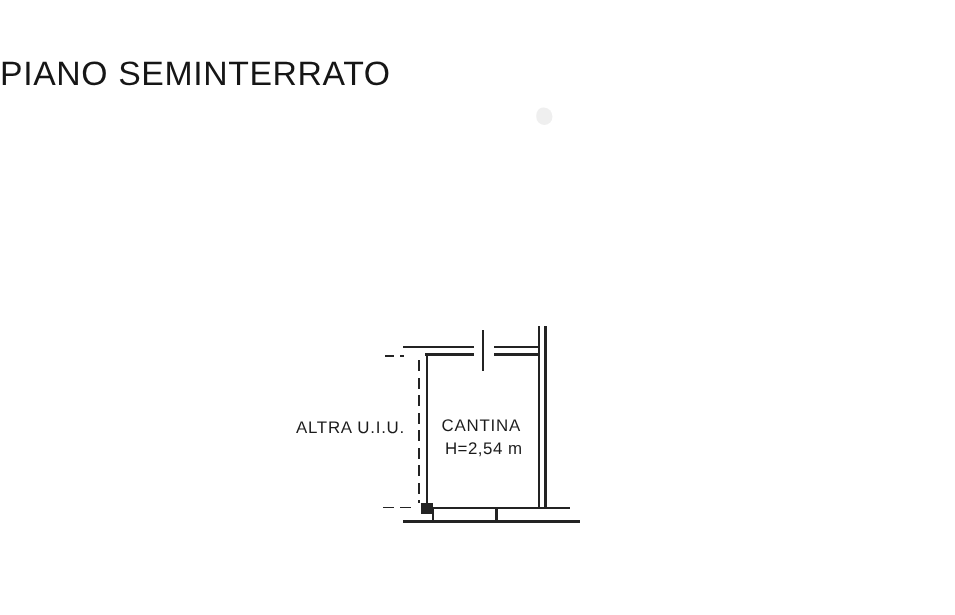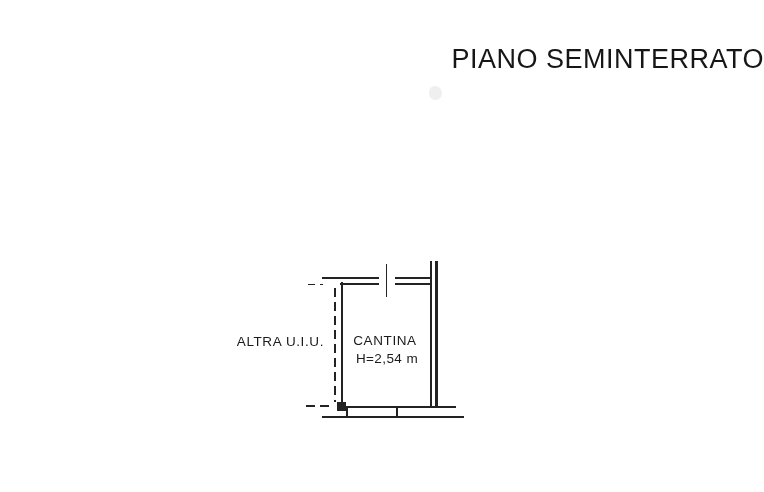--- a/index.html
+++ b/index.html
@@ -13,21 +13,21 @@
     height: 492px;
     background: #ffffff;
     overflow: hidden;
     font-family: "Liberation Sans", sans-serif;
   }
   .plan-title {
     position: absolute;
     top: 44px;
     left: 0;
     width: 100%;
-    text-align: right;
+    text-align: left;
     font-size: 27px;
     font-weight: 400;
     letter-spacing: 0.5px;
     color: #161616;
     white-space: nowrap;
   }
   .scan-artifact {
     position: absolute;
     left: 429px;
     top: 86px;

